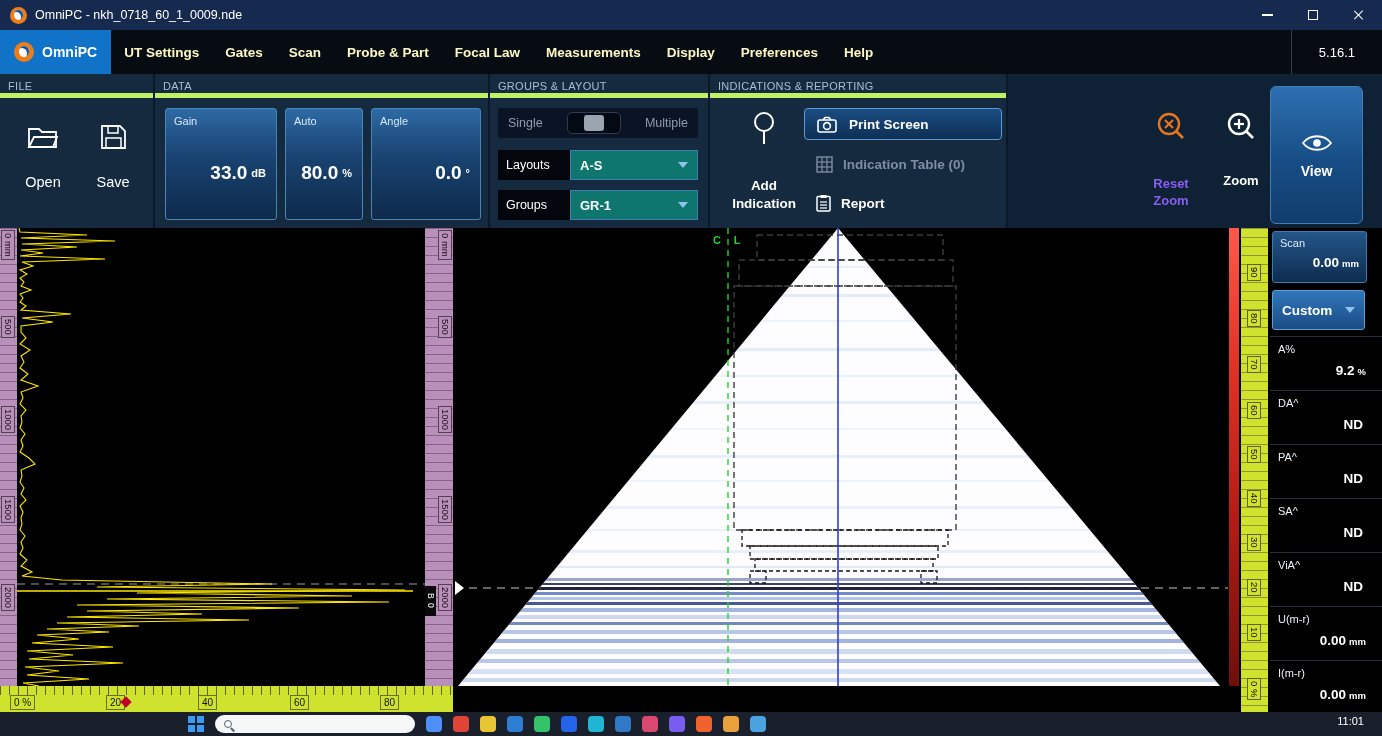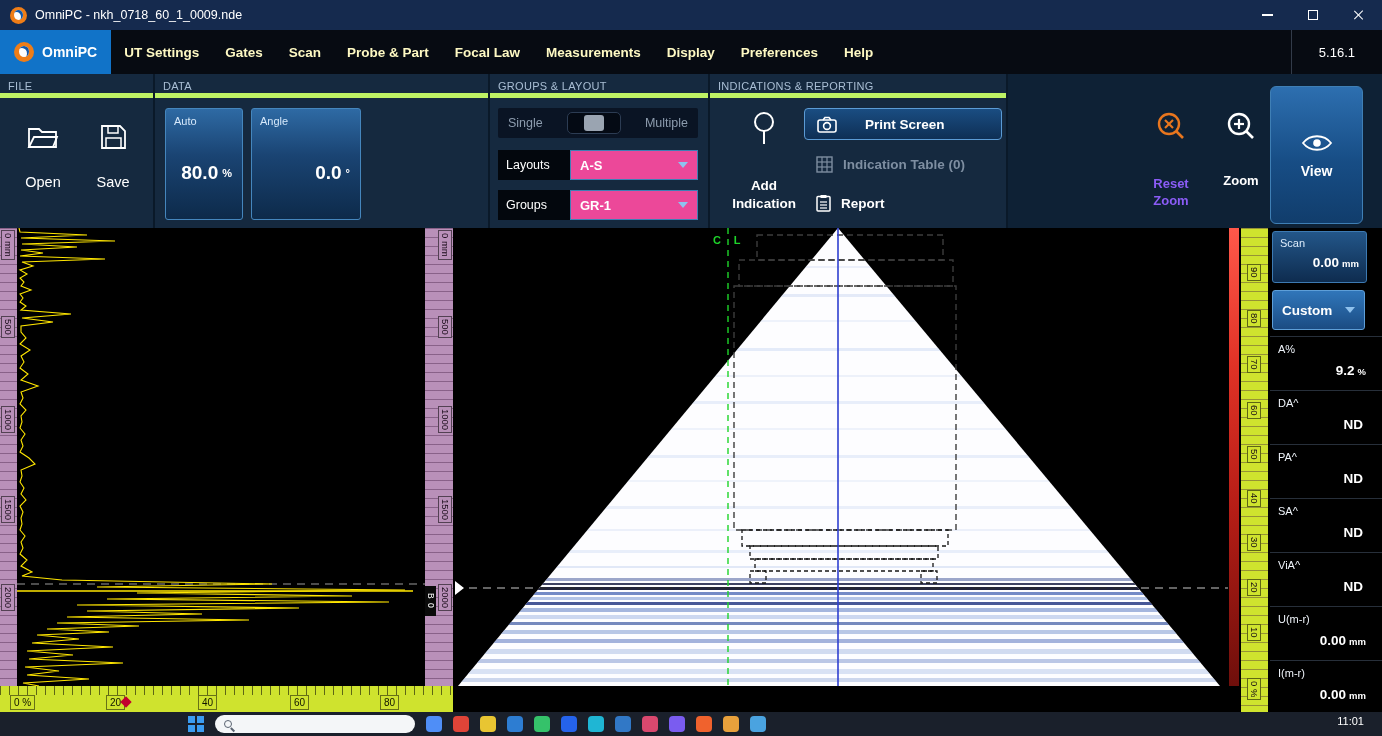--- a/index.html
+++ b/index.html
@@ -43,25 +43,25 @@
 .tile-label{font-size:11px;color:#d6e9fb;padding:6px 8px 0}
 .tile-value{flex:1;display:flex;align-items:center;justify-content:flex-end;padding-right:10px;font-weight:bold;font-size:19px}
 .tile-unit{font-size:11px;font-weight:bold;margin-left:4px}
 .gl-toggle-row{position:absolute;left:8px;right:10px;top:34px;height:30px;background:#0a1424;display:flex;align-items:center;justify-content:space-between;padding:0 10px;border-radius:2px}
 .gl-side-label{font-size:12.5px;color:#8d9cae}
 .switch{width:54px;height:22px;background:#040a14;border:1px solid #2c3c53;border-radius:5px;position:relative}
 .switch-knob{position:absolute;left:16px;top:2px;width:20px;height:16px;background:#9aa4b1;border-radius:3px}
 .gl-row{position:absolute;left:8px;right:10px;height:30px;display:flex}
 .gl-row-layouts{top:76px}.gl-row-groups{top:116px}
 .gl-label{width:72px;background:#03070d;color:#fff;font-size:12.5px;display:flex;align-items:center;padding-left:8px}
-.gl-dd{flex:1;background:#ec4899;border:1px solid #3f7fb5;display:flex;align-items:center;padding:10px 9px;color:#fff;font-weight:bold;font-size:13px}
+.gl-dd{flex:1;background:#0f766e;border:1px solid #3f7fb5;display:flex;align-items:center;padding:10px 9px;color:#fff;font-weight:bold;font-size:13px}
 .caret{margin-left:auto;width:0;height:0;border-left:5px solid transparent;border-right:5px solid transparent;border-top:6px solid #8fc2ee}
 .addind{position:absolute;left:14px;top:36px;width:80px;text-align:center;color:#fff;font-size:13.5px;font-weight:bold;line-height:1.35}
 .addind-lines{margin-top:26px}
-.print-btn{position:absolute;left:94px;top:34px;width:198px;height:32px;border:1.5px solid #5b9bd5;border-radius:4px;background:linear-gradient(#1a4d82,#0e2f55);display:flex;align-items:center;gap:28px;padding-left:12px;color:#fff;font-weight:bold;font-size:13.5px}
+.print-btn{position:absolute;left:94px;top:34px;width:198px;height:32px;border:1.5px solid #5b9bd5;border-radius:4px;background:linear-gradient(#1a4d82,#0e2f55);display:flex;align-items:center;gap:12px;padding-left:12px;color:#fff;font-weight:bold;font-size:13.5px}
 .ind-table{position:absolute;left:106px;top:82px;display:flex;align-items:center;gap:10px;color:#7e8ea1;font-size:13.5px;font-weight:bold}
 .report{position:absolute;left:106px;top:120px;display:flex;align-items:center;gap:10px;color:#fff;font-size:13.5px;font-weight:bold}
 .resetzoom{position:absolute;left:128px;top:36px;width:70px;text-align:center;color:#8b5cf6;font-size:13px;font-weight:bold;line-height:1.35}
 .resetzoom-lines{margin-top:26px}
 .zoombtn{position:absolute;left:202px;top:36px;width:62px;text-align:center;color:#fff;font-size:13px;font-weight:bold}
 .zoombtn-label{margin-top:26px}
 .view-tile{position:absolute;left:262px;top:12px;width:93px;height:138px;border-radius:6px;border:1px solid #3f7fb5;background:linear-gradient(180deg,#2d6fb0,#174d85 55%,#113d6c);display:flex;flex-direction:column;align-items:center;justify-content:center;gap:9px;color:#fff;font-weight:bold;font-size:14px}
 
 
 .main{position:absolute;left:0;top:228px;width:1382px;height:484px;background:#000;overflow:hidden}
@@ -173,20 +173,27 @@
           <rect x="8" y="2" width="10" height="7" fill="none" stroke="#fff" stroke-width="1.5"></rect>
           <rect x="6" y="14" width="15" height="10" fill="none" stroke="#fff" stroke-width="1.5"></rect>
         </svg>
         <span>Save</span>
       </div>
     </div>
 
     <div class="sec sec-data">
       <div class="sec-head">DATA</div>
       <div class="data-tiles">
+        <div class="tile tile-gain">
+          <div class="tile-label">Gain</div>
+          <div class="tile-value">
+            <span>33.0</span>
+            <span class="tile-unit">dB</span>
+          </div>
+        </div>
         <div class="tile tile-auto">
           <div class="tile-label">Auto</div>
           <div class="tile-value">
             <span>80.0</span>
             <span class="tile-unit">%</span>
           </div>
         </div>
         <div class="tile tile-angle">
           <div class="tile-label">Angle</div>
           <div class="tile-value">

